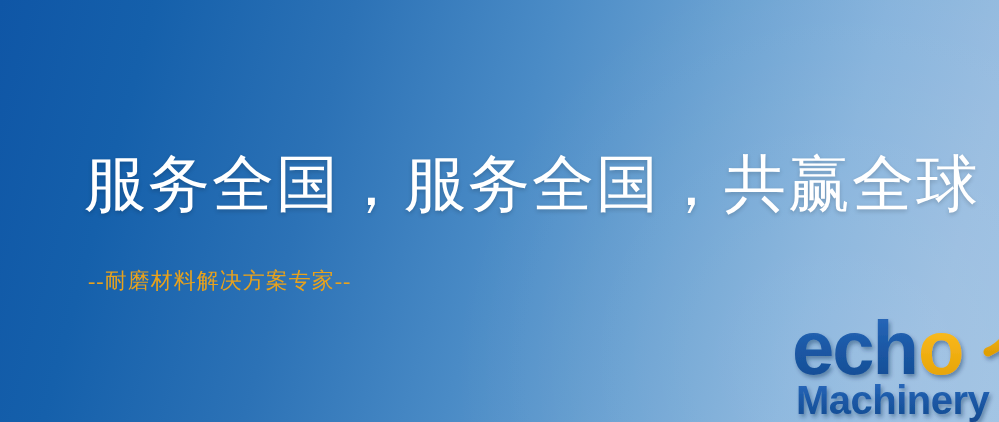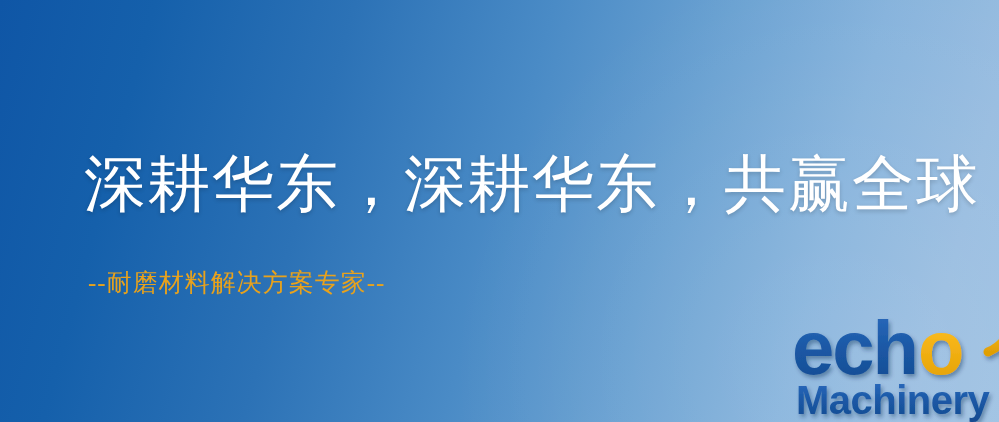--- a/index.html
+++ b/index.html
@@ -51,21 +51,21 @@
     white-space: nowrap;
     text-shadow: 0 2px 4px rgba(0,0,0,0.18);
     z-index: 3;
   }
 
   .subtitle {
     position: absolute;
     left: 88px;
     top: 268px;
     font-family: "Liberation Serif", "DejaVu Serif", serif;
-    font-size: 25px;
+    font-size: 22px;
     line-height: 1.2;
     letter-spacing: 1px;
     color: #e8a21c;
     white-space: nowrap;
     z-index: 3;
   }
 
   
   .logo {
     position: absolute;
@@ -80,21 +80,21 @@
     display: block;
     width: 100%;
     height: 100%;
   }
 </style>
 </head>
 <body>
 
 <div id="banner">
 
-  <div class="headline">深耕华东，深耕华东，共赢全球</div>
+  <div class="headline">服务全国，服务全国，共赢全球</div>
 
   <div class="subtitle">--耐磨材料解决方案专家--</div>
 
   <div class="logo">
     <svg viewBox="0 0 251 122" xmlns="http://www.w3.org/2000/svg" aria-hidden="true">
       <defs>
         <filter id="logoShadow" x="-20%" y="-20%" width="150%" height="150%">
           <feDropShadow dx="2" dy="3" stdDeviation="2" flood-color="#0b2b50" flood-opacity="0.40"></feDropShadow>
         </filter>
         <linearGradient id="blueGrad" x1="0" y1="0" x2="0" y2="1">

